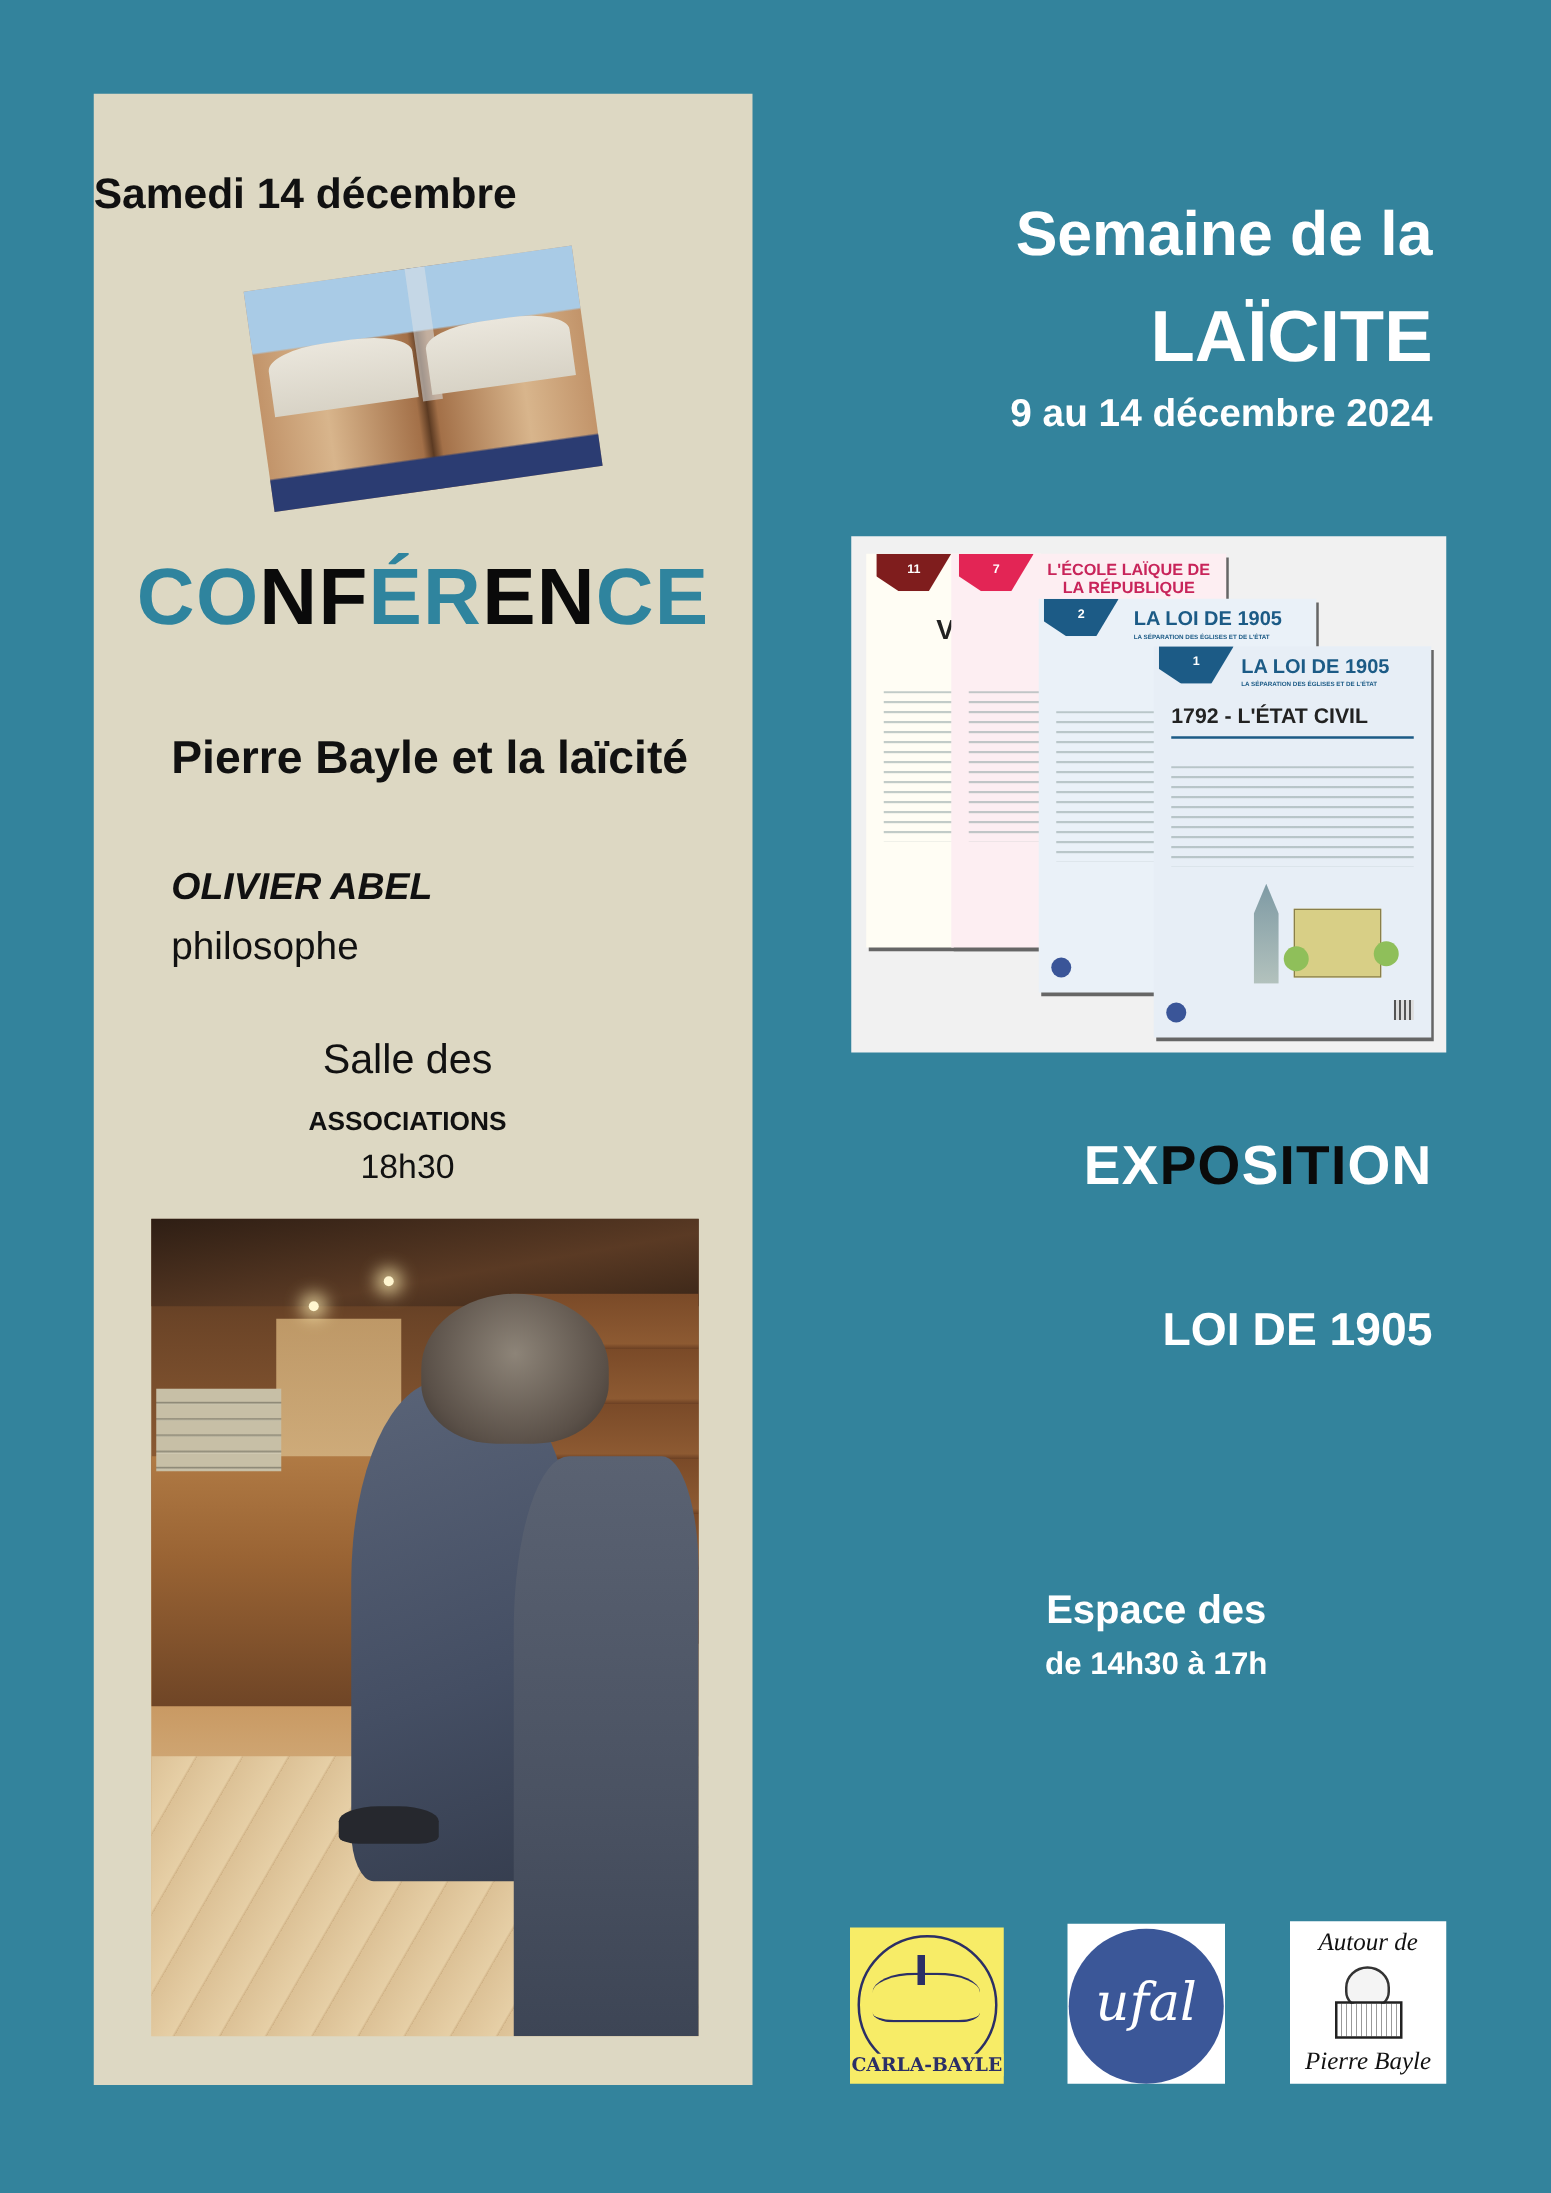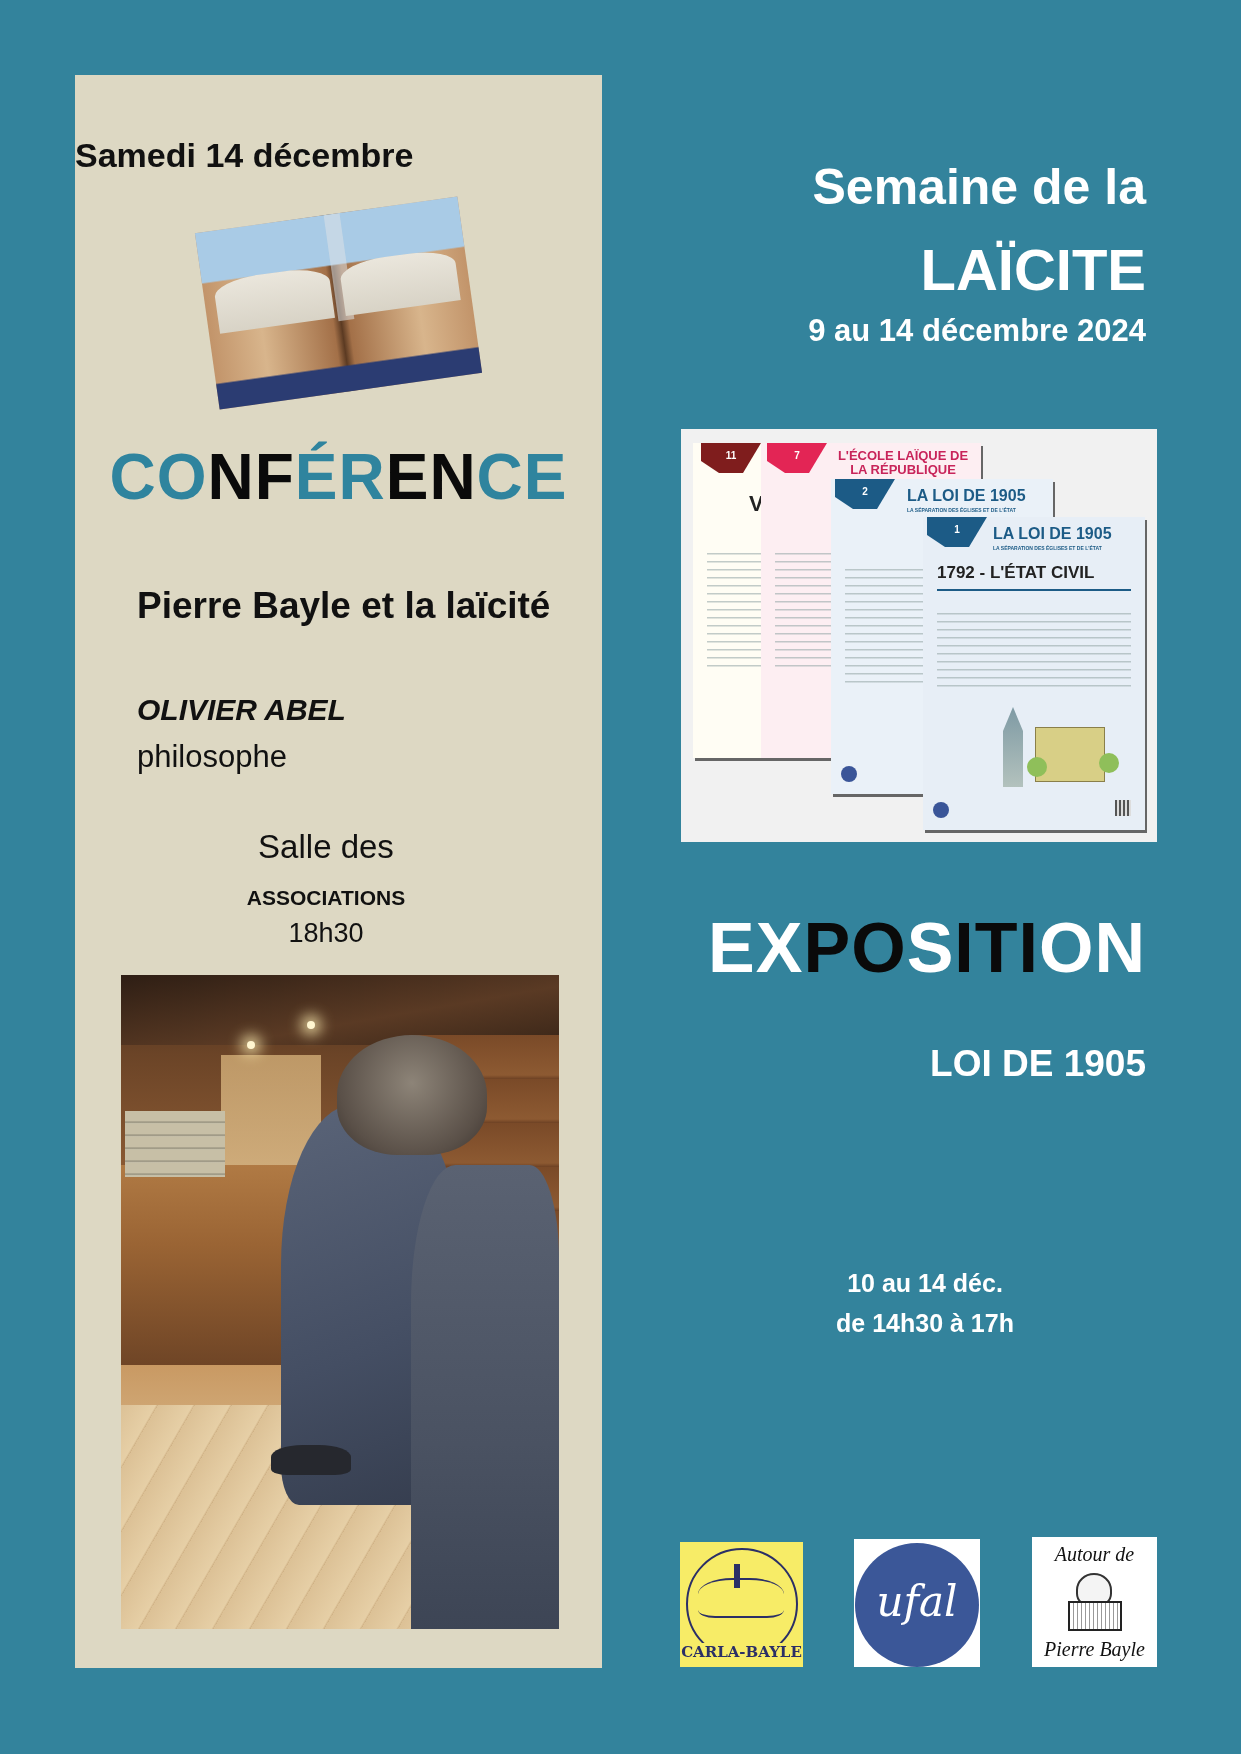--- a/index.html
+++ b/index.html
@@ -124,21 +124,21 @@
   #poster-b { left: 80px; top: 14px; width: 220px; height: 315px; background:#fdeef2; }
   #poster-c { left: 150px; top: 50px; width: 222px; height: 315px; background:#eaf1f8; }
   #poster-d { left: 242px; top: 88px; width: 222px; height: 313px; background:#e7eef6; }
   .church { position:absolute; left: 70px; top: 190px; width: 40px; height: 80px; background: linear-gradient(180deg,#7e9aa4,#b3c2bd); clip-path: polygon(50% 0,75% 30%,75% 100%,25% 100%,25% 30%); }
   .house { position:absolute; left: 112px; top: 210px; width: 70px; height: 55px; background:#d8cf86; border: 1px solid #8a7f4a; }
   .tree { position:absolute; width: 20px; height: 20px; border-radius: 50%; background:#8fbf5a; }
   .qr { position:absolute; right: 14px; bottom: 14px; width: 16px; height: 16px; background: repeating-linear-gradient(90deg,#555 0 2px,#ddd 2px 4px); }
   .ufal-dot { position:absolute; left: 10px; bottom: 12px; width: 16px; height: 16px; border-radius:50%; background:#3a5598; }
 
   #expo-title {
-    right: 95px; top: 908px; font-size: 70px; font-weight: bold; text-align: right; letter-spacing: 1px;
+    right: 95px; top: 908px; font-size: 44px; font-weight: bold; text-align: right; letter-spacing: 1px;
   }
   #expo-law {
     right: 95px; top: 1043px; font-size: 37px; font-weight: bold; color:#fff; text-align: right;
   }
   #expo-subtitle {
     right: 92px; top: 1097px; font-size: 29px; font-weight: bold; color:#fff; text-align: right; line-height: 46px;
   }
   #expo-venue {
     left: 800px; top: 1262px; width: 250px; text-align: center; color:#fff; font-weight: bold;
   }
@@ -248,21 +248,21 @@
 
 <div id="expo-title" class="abs">
   <span class="white">EX</span><span class="black">PO</span><span class="white">S</span><span class="black">ITI</span><span class="white">ON</span>
 </div>
 
 <div id="expo-law" class="abs">LOI DE 1905</div>
 <div id="expo-subtitle" class="abs">
 </div>
 
 <div id="expo-venue" class="abs">
-  <div class="v3">10 au 14 déc.</div>
+  <div class="v1">Espace des</div>
   <div class="v4">de 14h30 à 17h</div>
 </div>
 
 <div id="logo-carla" class="abs">
   <div class="ring"></div>
   <div class="village"></div>
   <div class="tower"></div>
   <div class="name">CARLA-BAYLE</div>
 </div>
 

